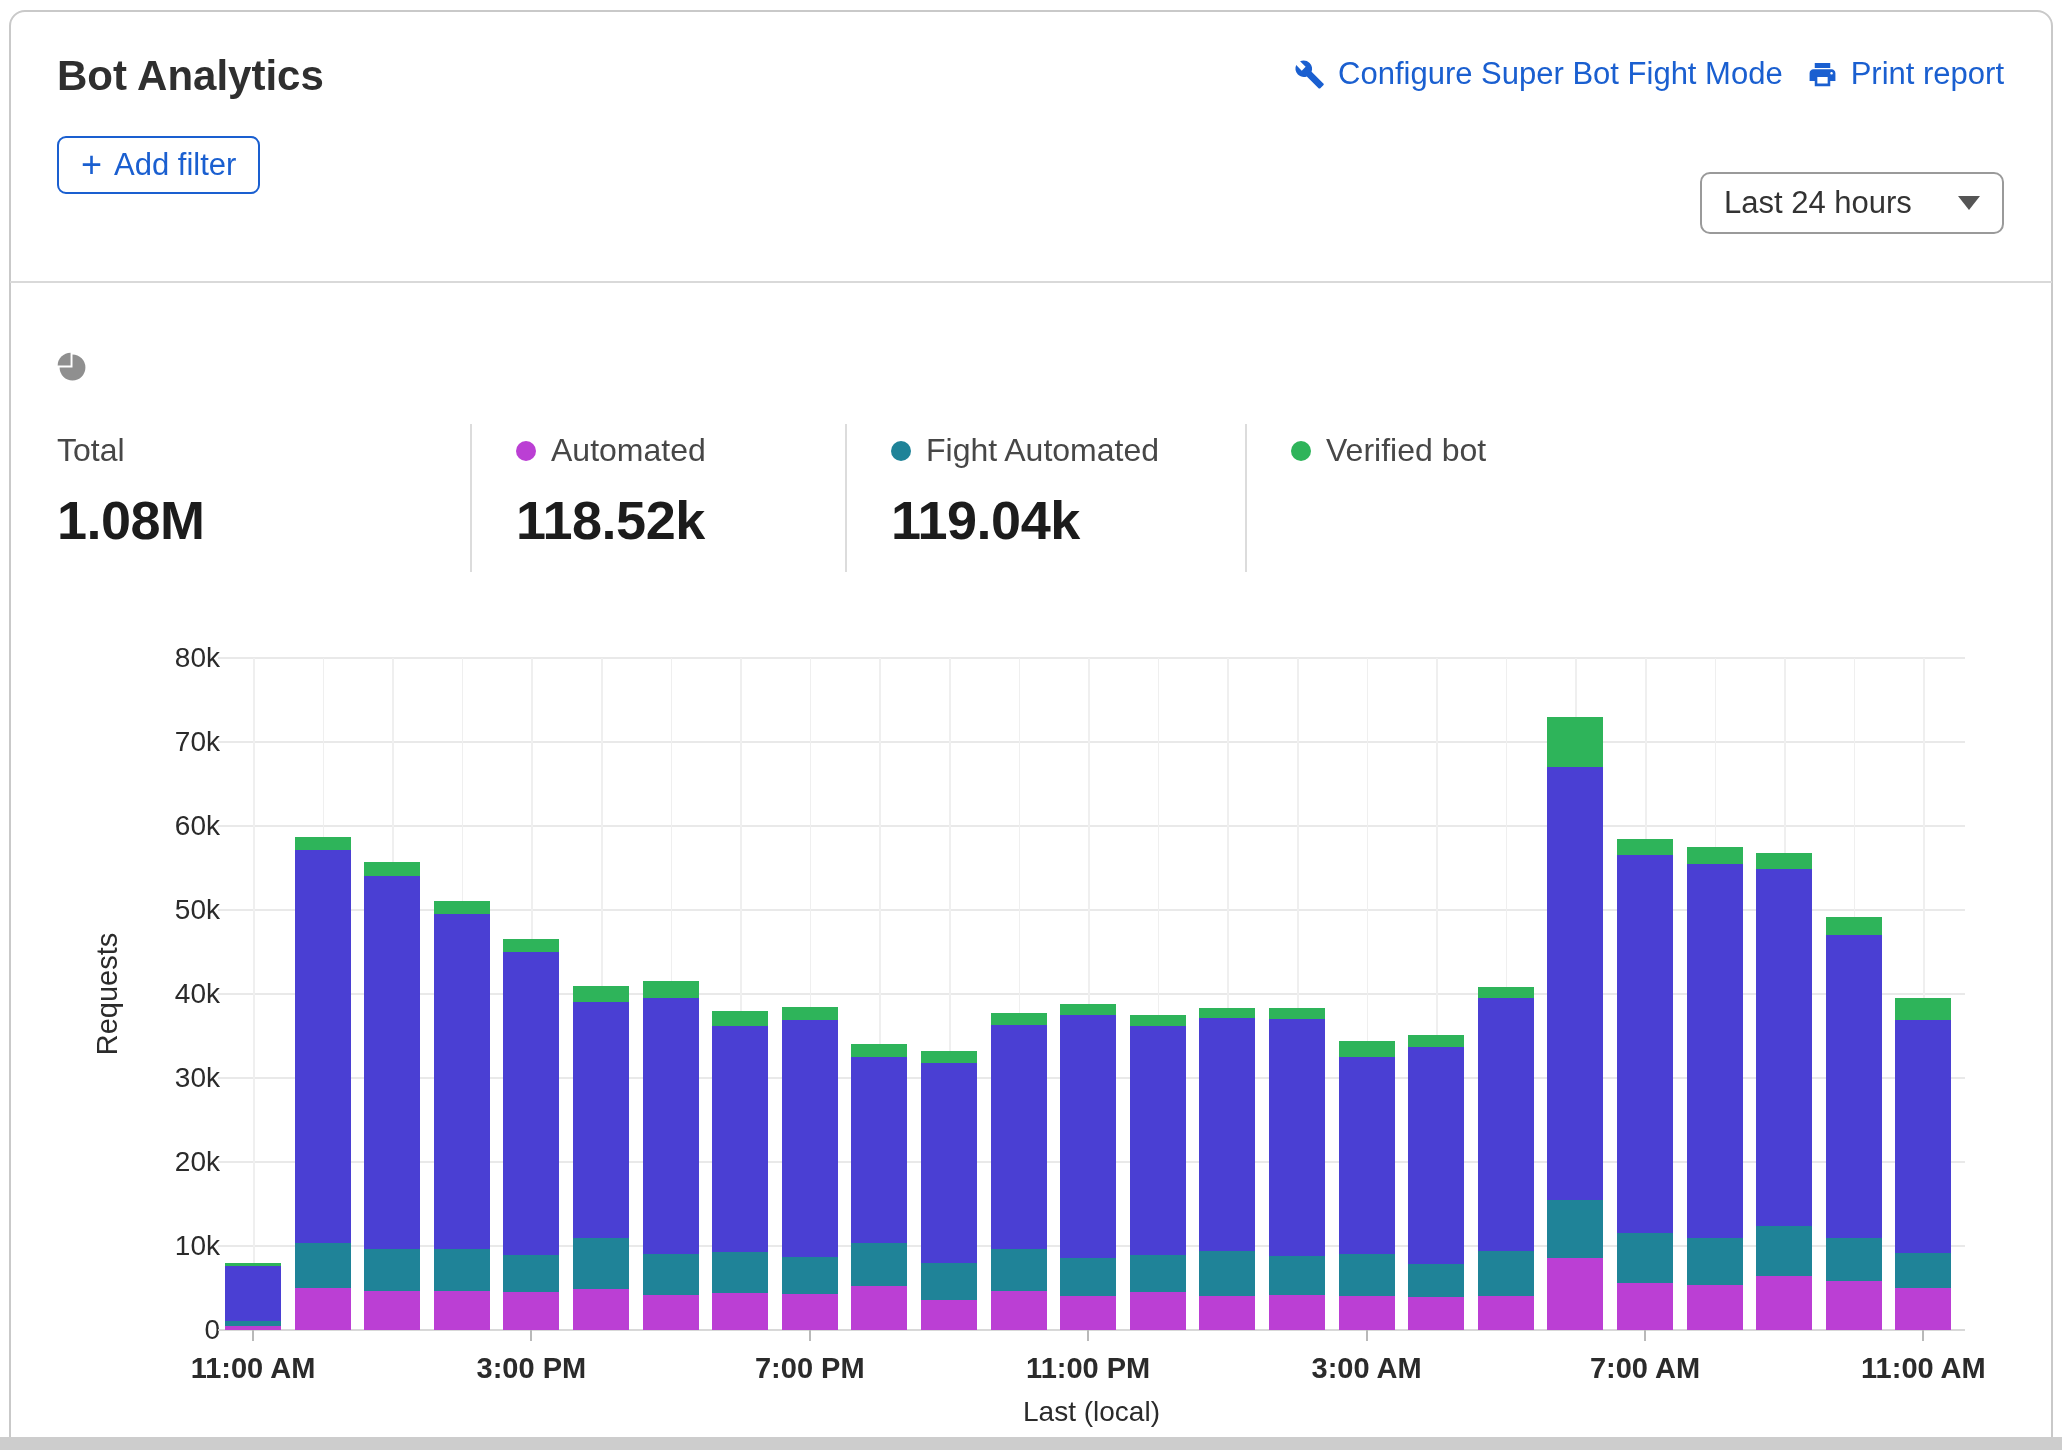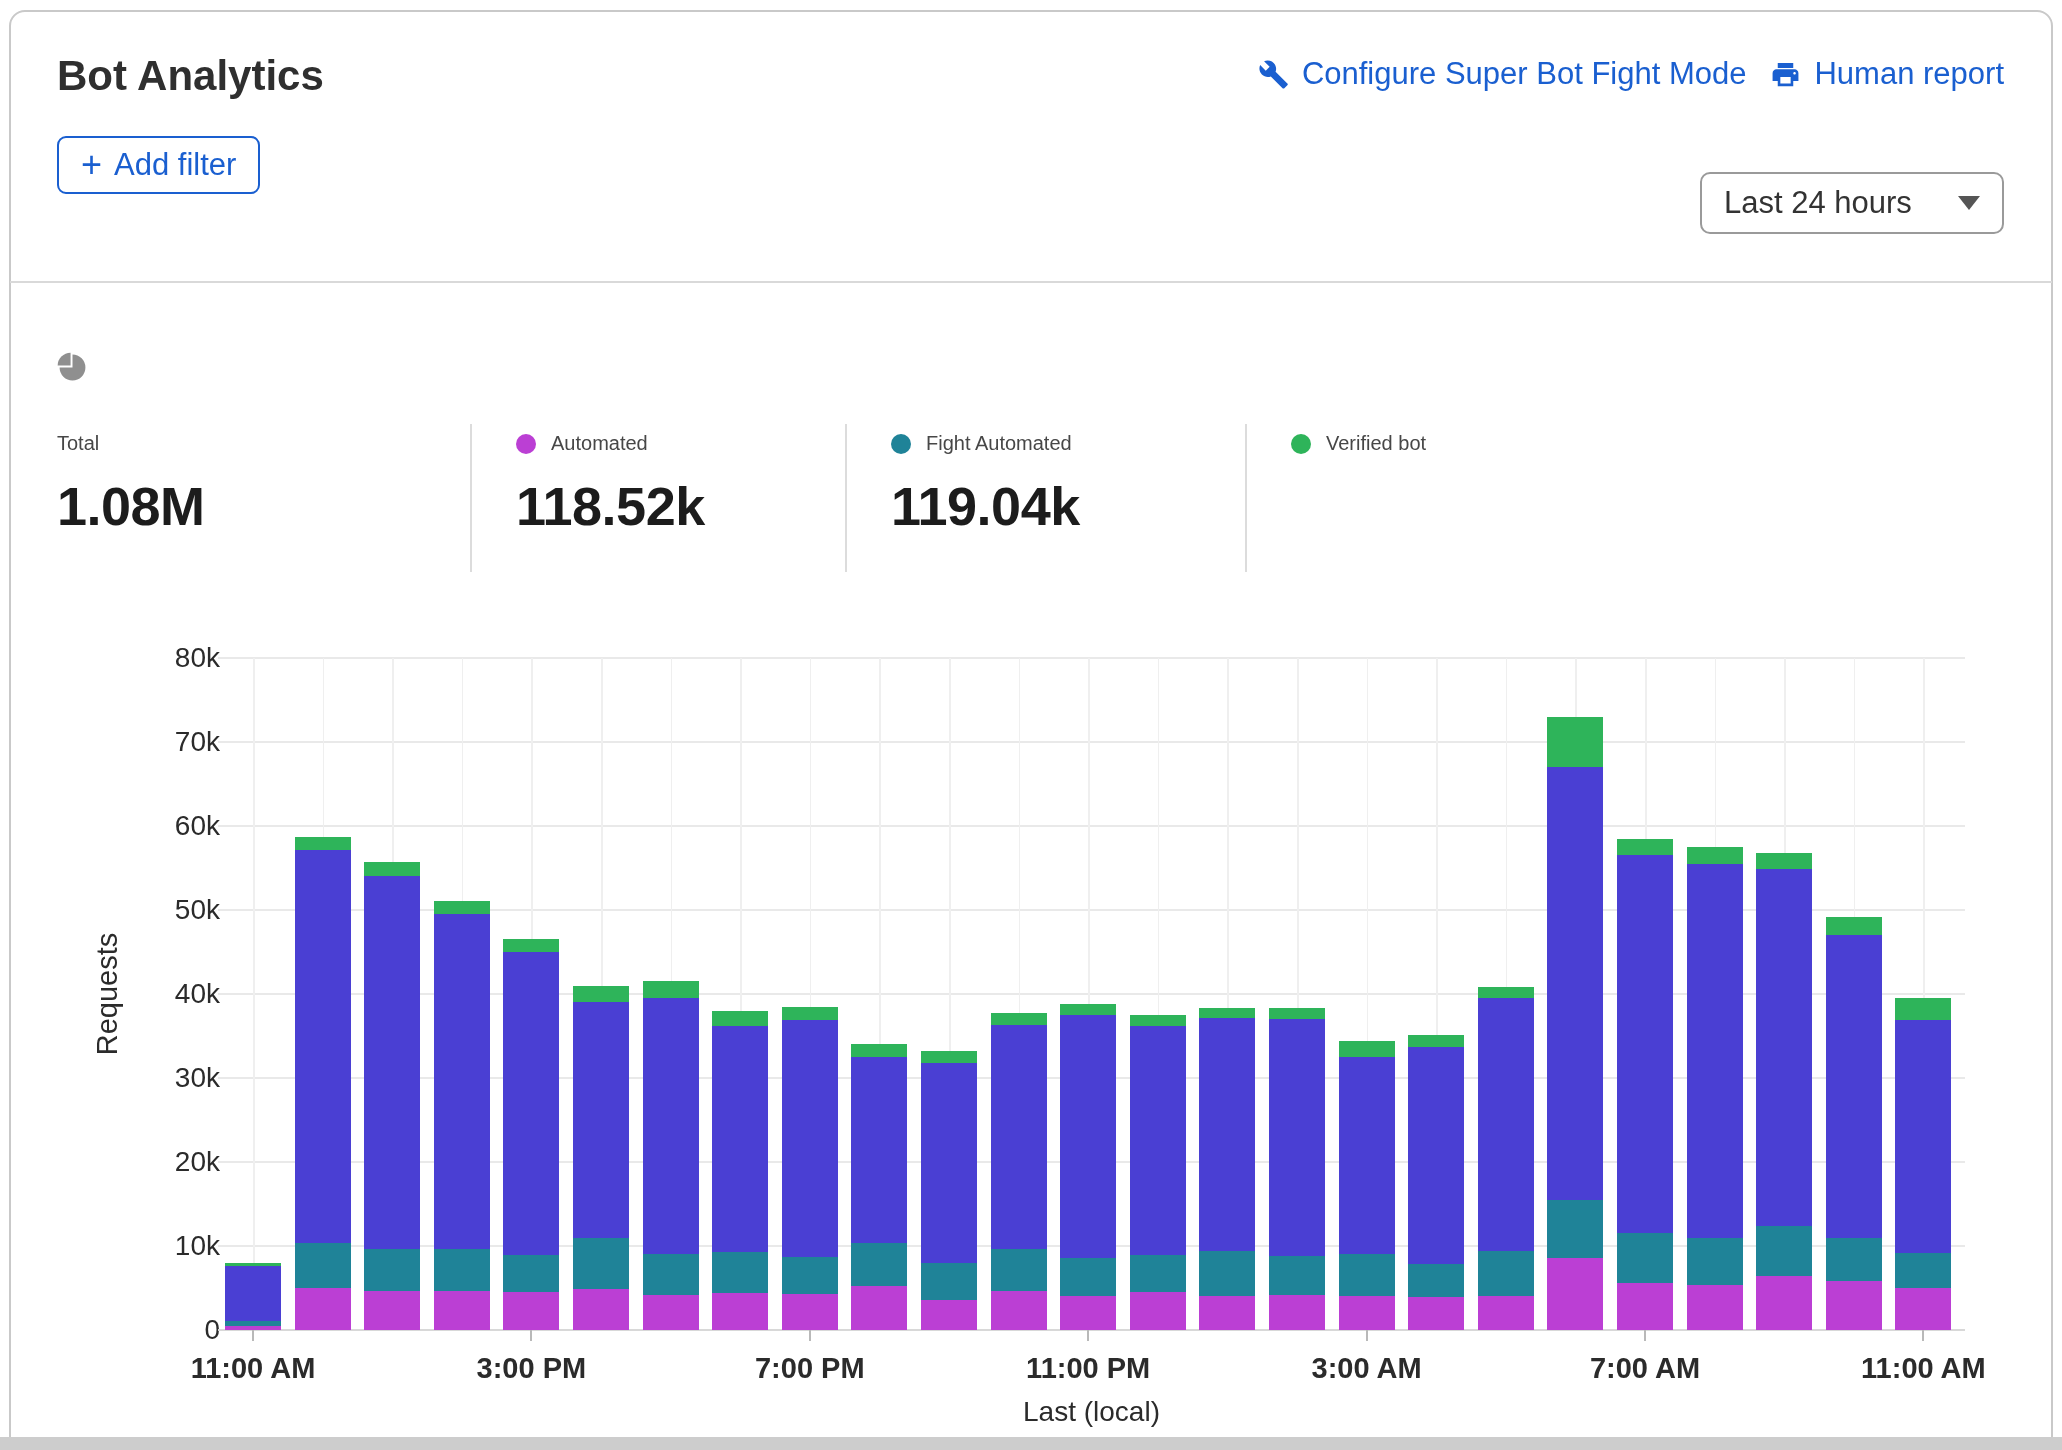--- a/index.html
+++ b/index.html
@@ -27,21 +27,21 @@
         border-top:14px solid #555;}
 
   .section-title{position:absolute;left:57px;top:352px;display:flex;align-items:center;gap:18px;
         font-size:33px;font-weight:700;color:#222;}
   .section-title svg{width:31px;height:31px;}
 
   .stats-row{position:absolute;left:57px;top:424px;width:1948px;display:grid;
         grid-template-columns:413px 375px 400px 400px 1fr;}
   .stat{height:148px;box-sizing:border-box;padding-top:8px;}
   .stat.sep{border-left:2px solid #dcdcdc;padding-left:44px;}
-  .stat-label{display:flex;align-items:center;gap:15px;font-size:20px;color:#474747;}
+  .stat-label{display:flex;align-items:center;gap:15px;font-size:32px;color:#474747;}
   .dot{width:20px;height:20px;border-radius:50%;flex:0 0 auto;}
   .stat-value{margin-top:20px;font-size:54px;font-weight:700;color:#1c1c1c;letter-spacing:-0.5px;}
 
   
   .plot{position:absolute;left:218px;top:658px;width:1747px;height:672px;}
   .hgrid{position:absolute;left:0;width:100%;height:1.5px;background:#e9e9e9;}
   .hgrid.baseline{background:#d8d8d8;}
   .vgrid{position:absolute;top:0;height:100%;width:1.5px;background:#efefef;}
   .seg{position:absolute;}
   .xtickmark{position:absolute;bottom:-11px;width:2px;height:11px;background:#b9b9b9;}
@@ -72,21 +72,21 @@
           </svg>
       </span>
       <span>Configure Super Bot Fight Mode</span>
     </div>
     <div class="link">
       <span style="display:flex;">
         <svg viewBox="0 0 24 24">
             <path fill="#1a5fd0" d="M19 8H5c-1.66 0-3 1.34-3 3v6h4v4h12v-4h4v-6c0-1.66-1.34-3-3-3zm-3 11H8v-5h8v5zm3-7c-.55 0-1-.45-1-1s.45-1 1-1 1 .45 1 1-.45 1-1 1zm-1-9H6v4h12V3z"></path>
           </svg>
       </span>
-      <span>Human report</span>
+      <span>Print report</span>
     </div>
   </div>
 
   <button class="add-filter-btn">
     <span class="plus">+</span>
     <span>Add filter</span>
   </button>
 
   <div class="dropdown">
     <span>Last 24 hours</span>

